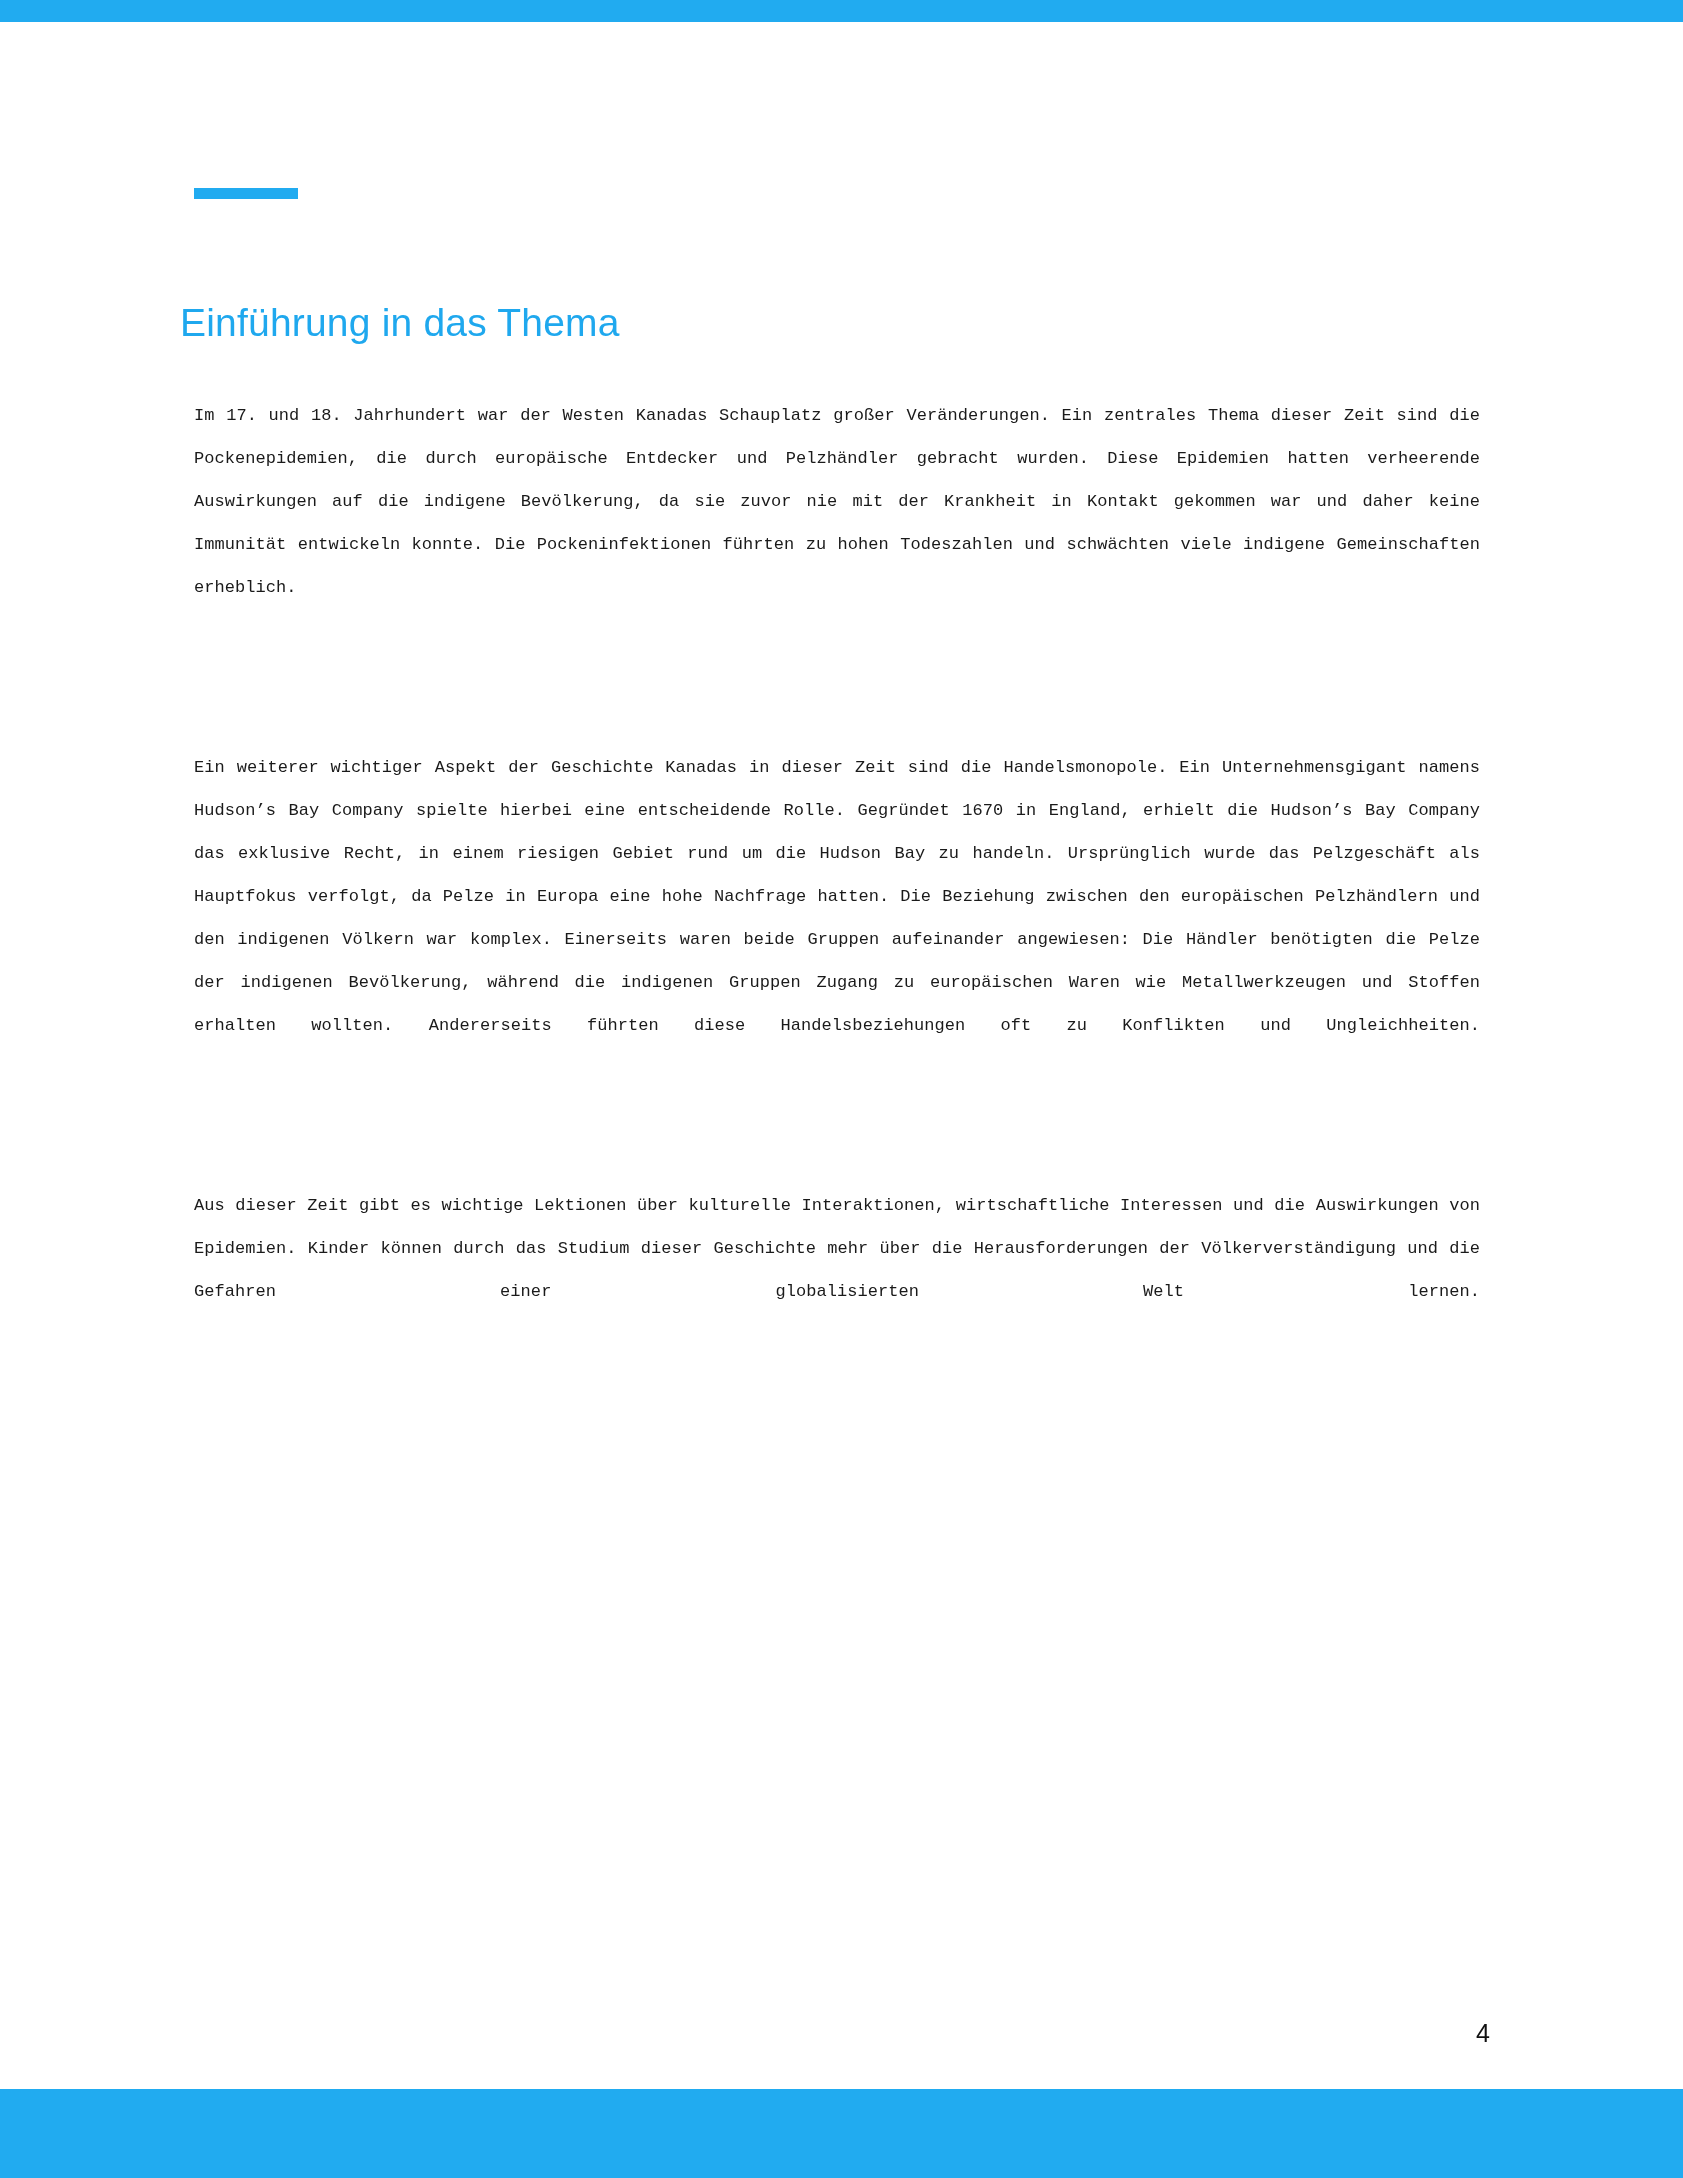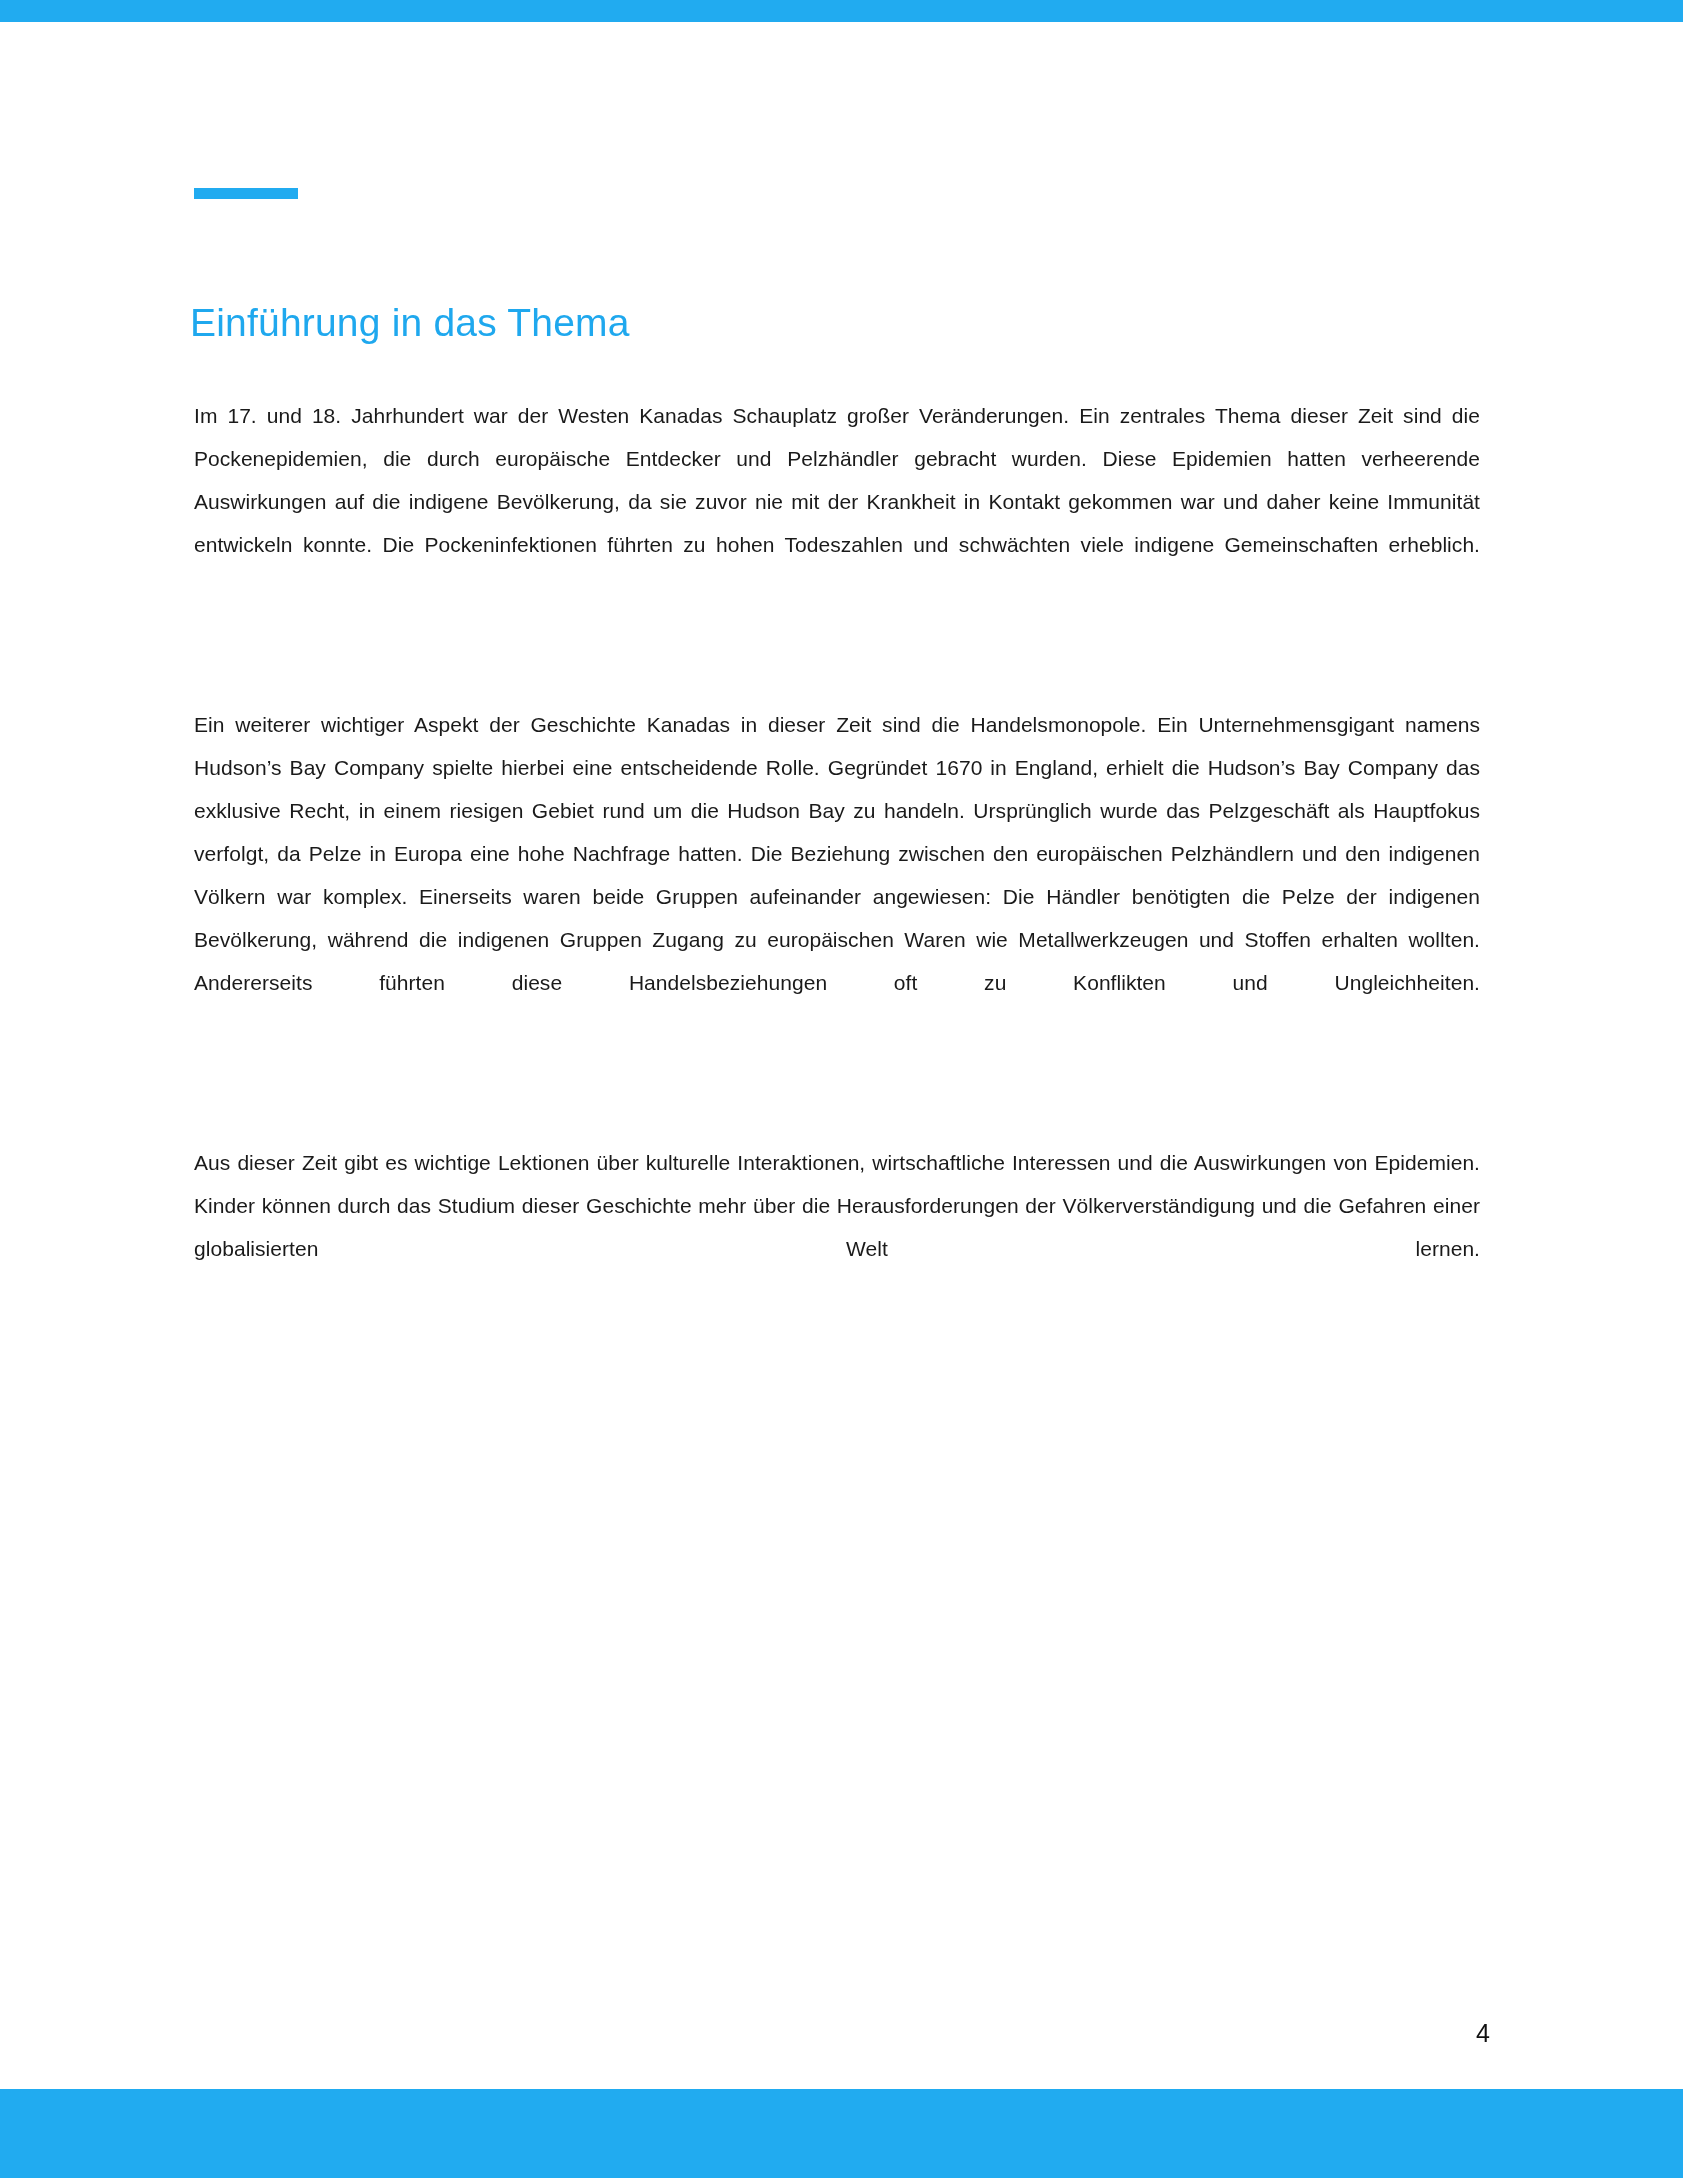--- a/index.html
+++ b/index.html
@@ -47,48 +47,49 @@
     position: absolute;
     left: 194px;
     top: 188px;
     width: 104px;
     height: 11px;
     background: #21abf0;
   }
 
   .section-heading {
     position: absolute;
-    left: 190px;
+    left: 180px;
     top: 300px;
     width: 1297px;
     margin: 0;
     font-size: 39px;
     font-weight: 400;
     line-height: 46px;
     color: #1fa8ee;
     letter-spacing: 0.2px;
     white-space: nowrap;
   }
 
   .body-block {
     position: absolute;
     left: 194px;
     top: 394px;
     width: 1297px;
   }
 
   .para {
     margin: 0 11px 0 0;
-    font-size: 21px;
+    font-size: 17px;
     line-height: 43px;
     color: #1a1a1a;
     text-align: justify;
     text-justify: inter-word;
     letter-spacing: 0.05px;
     word-spacing: 0.3px;
+    font-family: Liberation Mono, monospace;
   }
 
   .para + .para {
     margin-top: 94px;
   }
 
   
   .para::after {
     content: "";
     display: inline-block;

